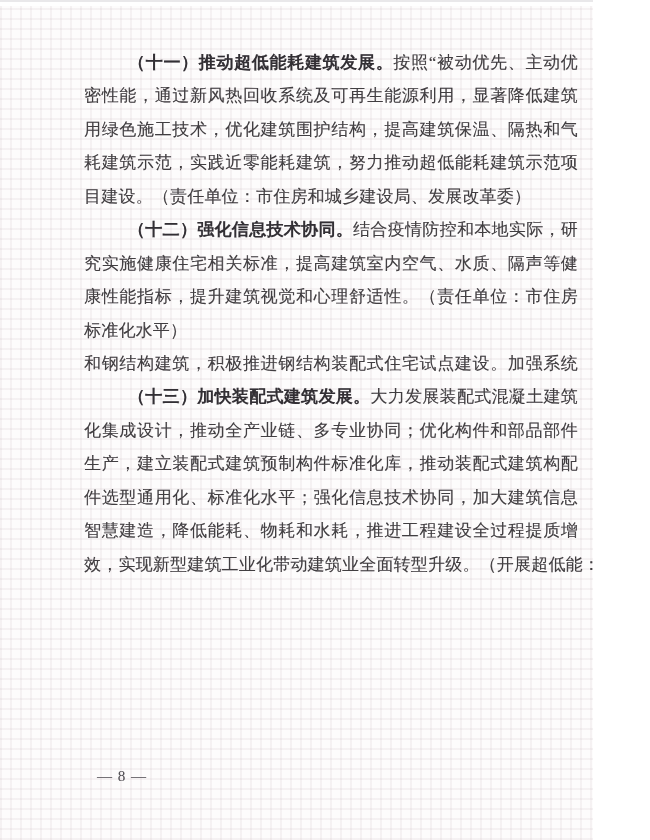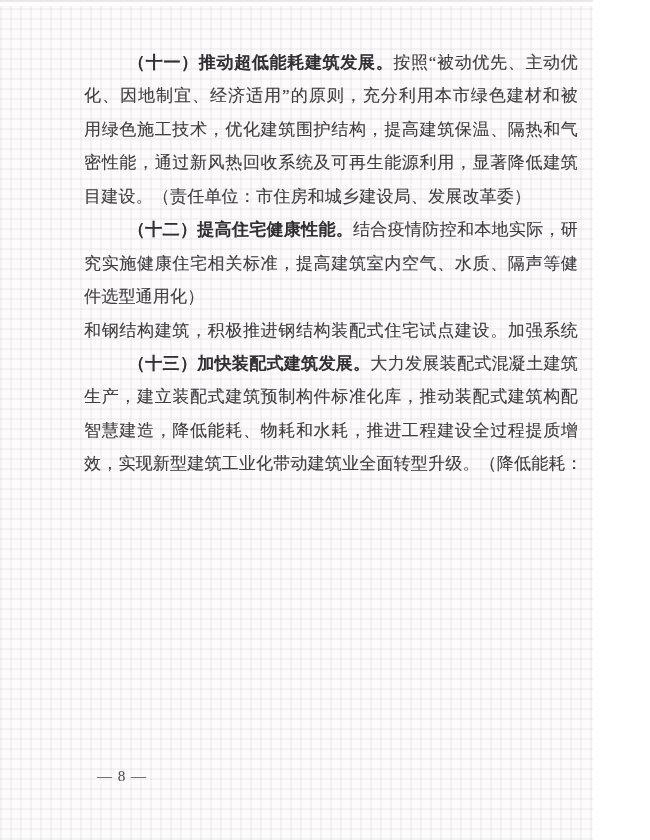--- a/index.html
+++ b/index.html
@@ -62,32 +62,35 @@
   }
 </style>
 </head>
 <body>
 
 <div class="page">
   <div class="scan-edge"></div>
   <main class="doc-body" id="doc-body">
       <section class="para">
         <div class="line indent"><span class="bold">（十一）推动超低能耗建筑发展。</span><span>按照“被动优先、主动优</span></div>
-        <div class="line"><span>化、因地制宜、经济适用”的原则，充分利用本市绿色建材和被</span></div>
+        <div class="line"><span>密性能，通过新风热回收系统及可再生能源利用，显著降低建筑</span></div>
         <div class="line"><span>用绿色施工技术，优化建筑围护结构，提高建筑保温、隔热和气</span></div>
-        <div class="line"><span>密性能，通过新风热回收系统及可再生能源利用，显著降低建筑</span></div>
+        <div class="line"><span>耗建筑示范，实践近零能耗建筑，努力推动超低能耗建筑示范项</span></div>
         <div class="line last"><span>目建设。（责任单位：市住房和城乡建设局、发展改革委）</span></div>
       </section>
       <section class="para">
-        <div class="line indent"><span class="bold">（十二）提高住宅健康性能。</span><span>结合疫情防控和本地实际，研</span></div>
+        <div class="line indent"><span class="bold">（十二）强化信息技术协同。</span><span>结合疫情防控和本地实际，研</span></div>
         <div class="line"><span>究实施健康住宅相关标准，提高建筑室内空气、水质、隔声等健</span></div>
-        <div class="line last"><span>件选型通用化）</span></div>
+        <div class="line"><span>康性能指标，提升建筑视觉和心理舒适性。（责任单位：市住房</span></div>
+        <div class="line last"><span>标准化水平）</span></div>
       </section>
       <section class="para">
         <div class="line"><span>和钢结构建筑，积极推进钢结构装配式住宅试点建设。加强系统</span></div>
         <div class="line indent"><span class="bold">（十三）加快装配式建筑发展。</span><span>大力发展装配式混凝土建筑</span></div>
+        <div class="line"><span>化集成设计，推动全产业链、多专业协同；优化构件和部品部件</span></div>
         <div class="line"><span>生产，建立装配式建筑预制构件标准化库，推动装配式建筑构配</span></div>
+        <div class="line"><span>件选型通用化、标准化水平；强化信息技术协同，加大建筑信息</span></div>
         <div class="line"><span>智慧建造，降低能耗、物耗和水耗，推进工程建设全过程提质增</span></div>
-        <div class="line"><span>效，实现新型建筑工业化带动建筑业全面转型升级。（降低能耗：</span></div>
+        <div class="line"><span>效，实现新型建筑工业化带动建筑业全面转型升级。（开展超低能：</span></div>
       </section>
     </main>
   <div class="page-number">— 8 —</div>
 </div>
 
 </body></html>

